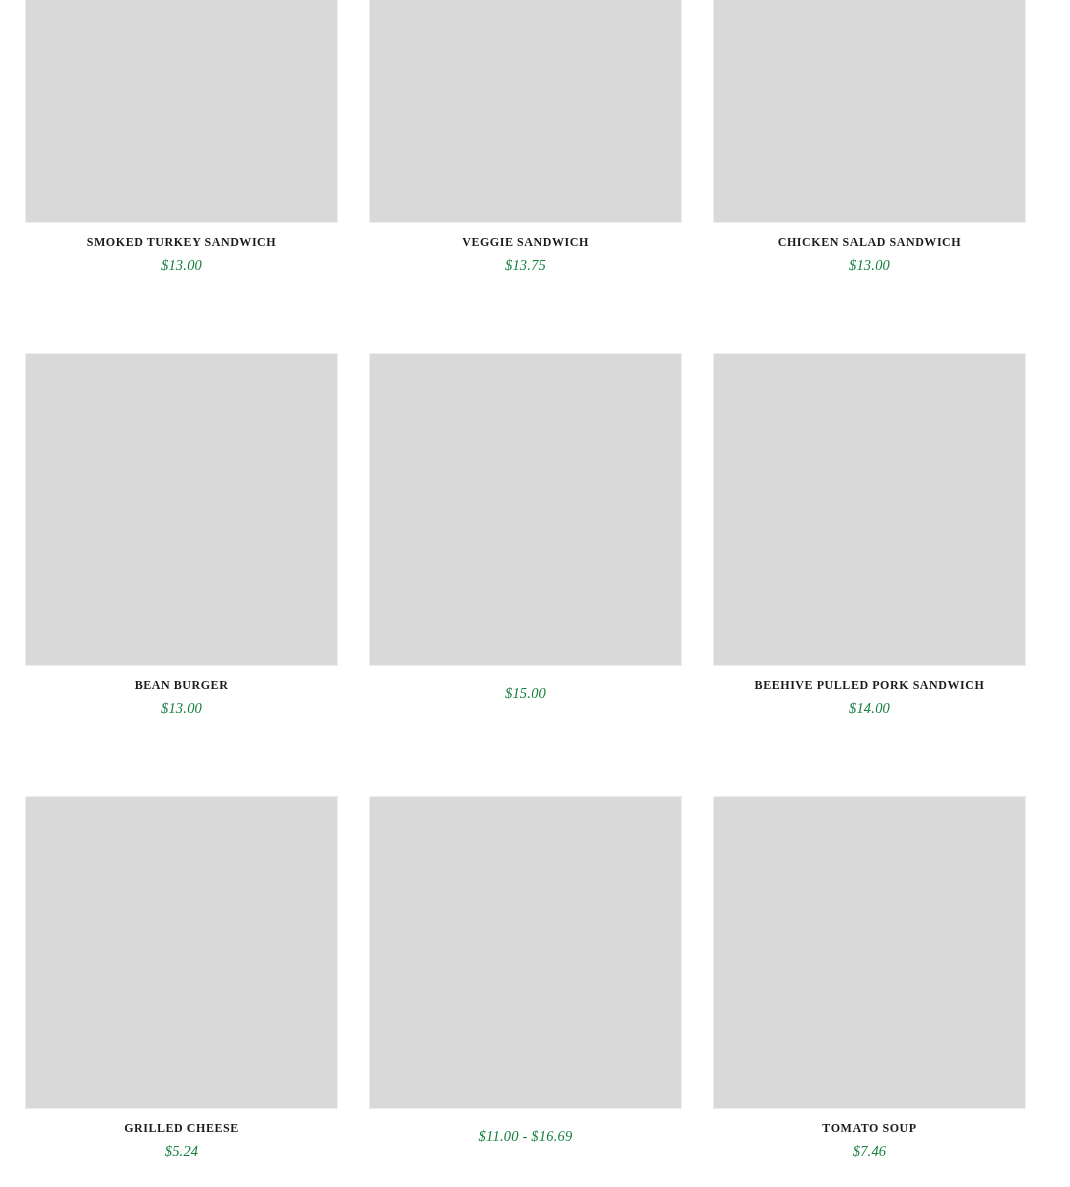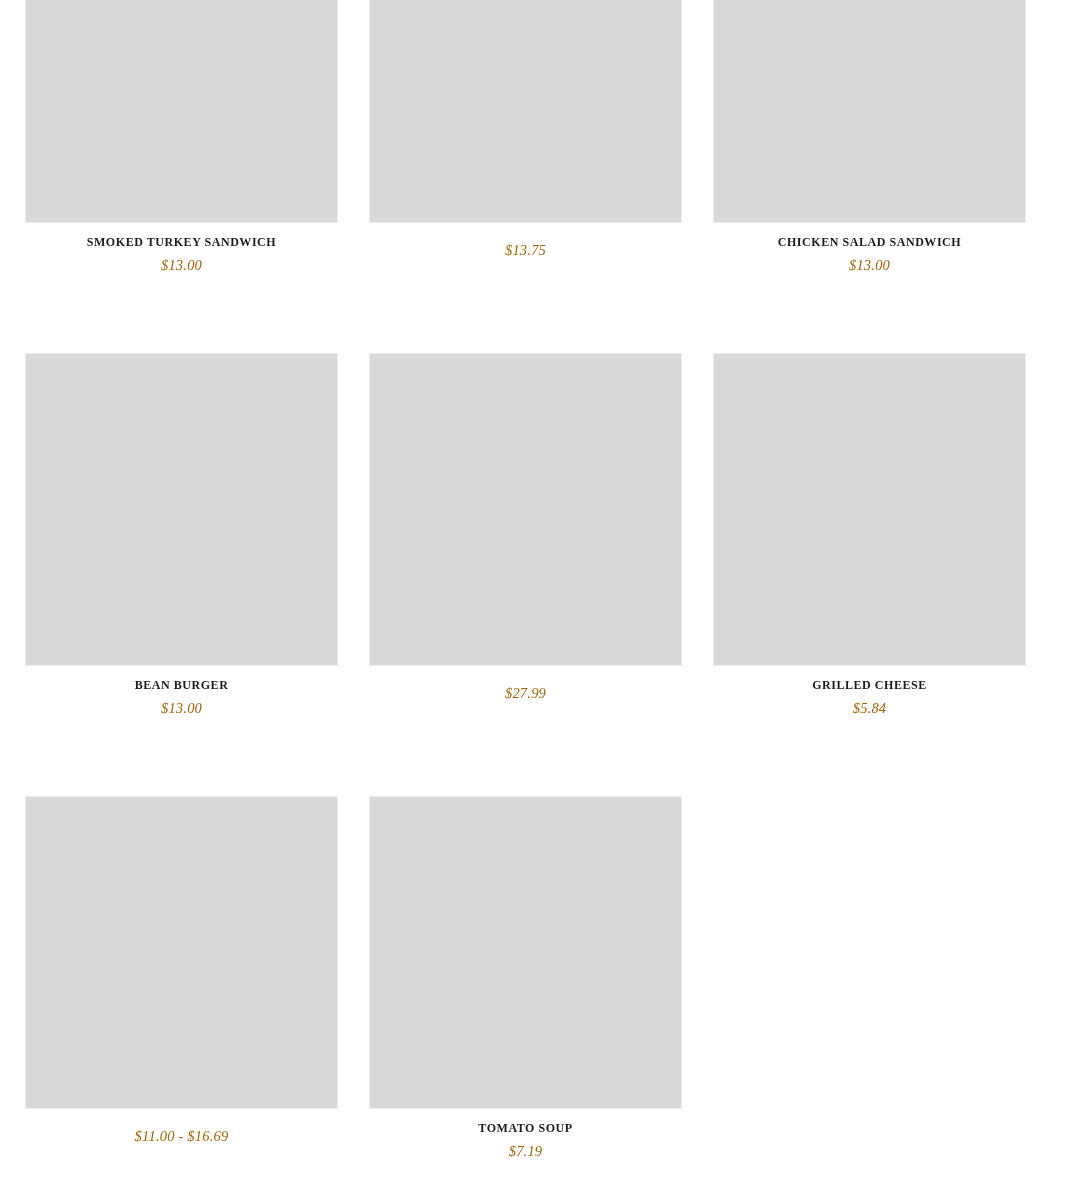--- a/index.html
+++ b/index.html
@@ -67,21 +67,21 @@
     color: #1b1b1b;
     text-transform: uppercase;
     line-height: 1.25;
     white-space: nowrap;
   }
 
   .product-price {
     font-family: "Liberation Serif", "DejaVu Serif", serif;
     font-style: italic;
     font-size: 14.5px;
-    color: #a16207;
+    color: #15803d;
     line-height: 1.3;
     margin-top: 6px;
     letter-spacing: 0.2px;
     white-space: nowrap;
   }
 </style>
 </head>
 <body>
 
 <div class="page-viewport">
@@ -89,57 +89,65 @@
       <div class="product-card">
         <div class="product-thumb"></div>
         <div class="product-info">
           <div class="product-title">SMOKED TURKEY SANDWICH</div>
           <div class="product-price">$13.00</div>
         </div>
       </div>
       <div class="product-card">
         <div class="product-thumb"></div>
         <div class="product-info">
+          <div class="product-title">VEGGIE SANDWICH</div>
           <div class="product-price">$13.75</div>
         </div>
       </div>
       <div class="product-card">
         <div class="product-thumb"></div>
         <div class="product-info">
           <div class="product-title">CHICKEN SALAD SANDWICH</div>
           <div class="product-price">$13.00</div>
         </div>
       </div>
       <div class="product-card">
         <div class="product-thumb"></div>
         <div class="product-info">
           <div class="product-title">BEAN BURGER</div>
           <div class="product-price">$13.00</div>
         </div>
       </div>
       <div class="product-card">
         <div class="product-thumb"></div>
         <div class="product-info">
-          <div class="product-price">$27.99</div>
+          <div class="product-price">$15.00</div>
+        </div>
+      </div>
+      <div class="product-card">
+        <div class="product-thumb"></div>
+        <div class="product-info">
+          <div class="product-title">BEEHIVE PULLED PORK SANDWICH</div>
+          <div class="product-price">$14.00</div>
         </div>
       </div>
       <div class="product-card">
         <div class="product-thumb"></div>
         <div class="product-info">
           <div class="product-title">GRILLED CHEESE</div>
-          <div class="product-price">$5.84</div>
+          <div class="product-price">$5.24</div>
         </div>
       </div>
       <div class="product-card">
         <div class="product-thumb"></div>
         <div class="product-info">
           <div class="product-price">$11.00 - $16.69</div>
         </div>
       </div>
       <div class="product-card">
         <div class="product-thumb"></div>
         <div class="product-info">
           <div class="product-title">TOMATO SOUP</div>
-          <div class="product-price">$7.19</div>
+          <div class="product-price">$7.46</div>
         </div>
       </div>
     </div>
 </div>
 
 </body></html>

